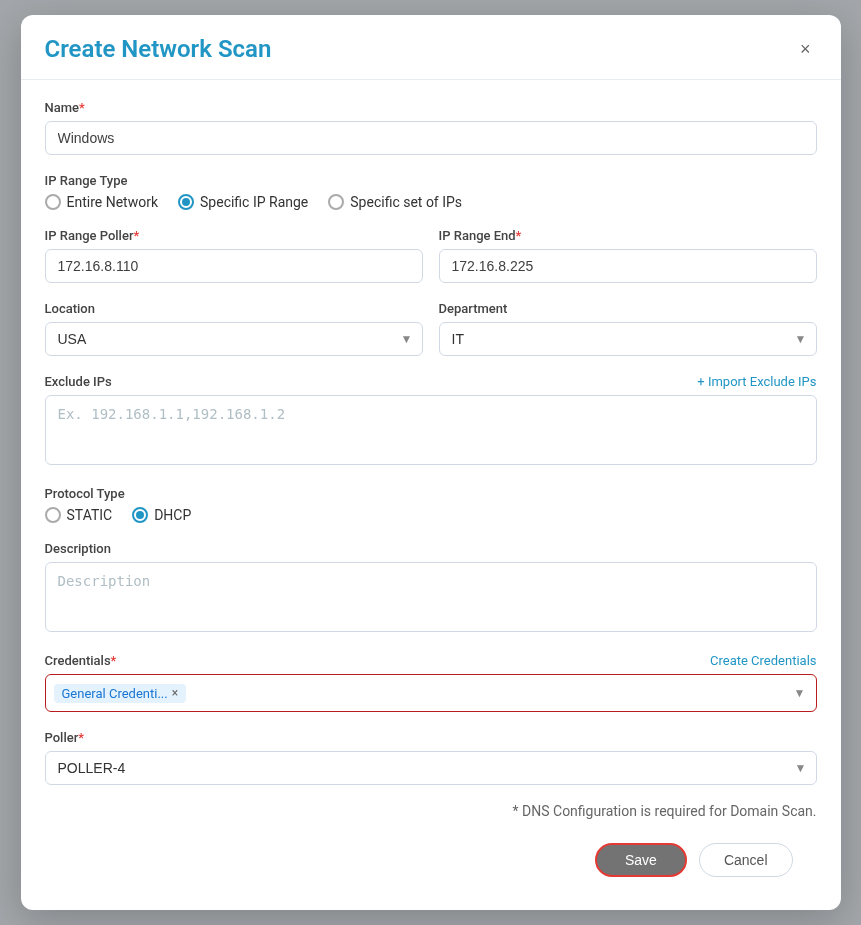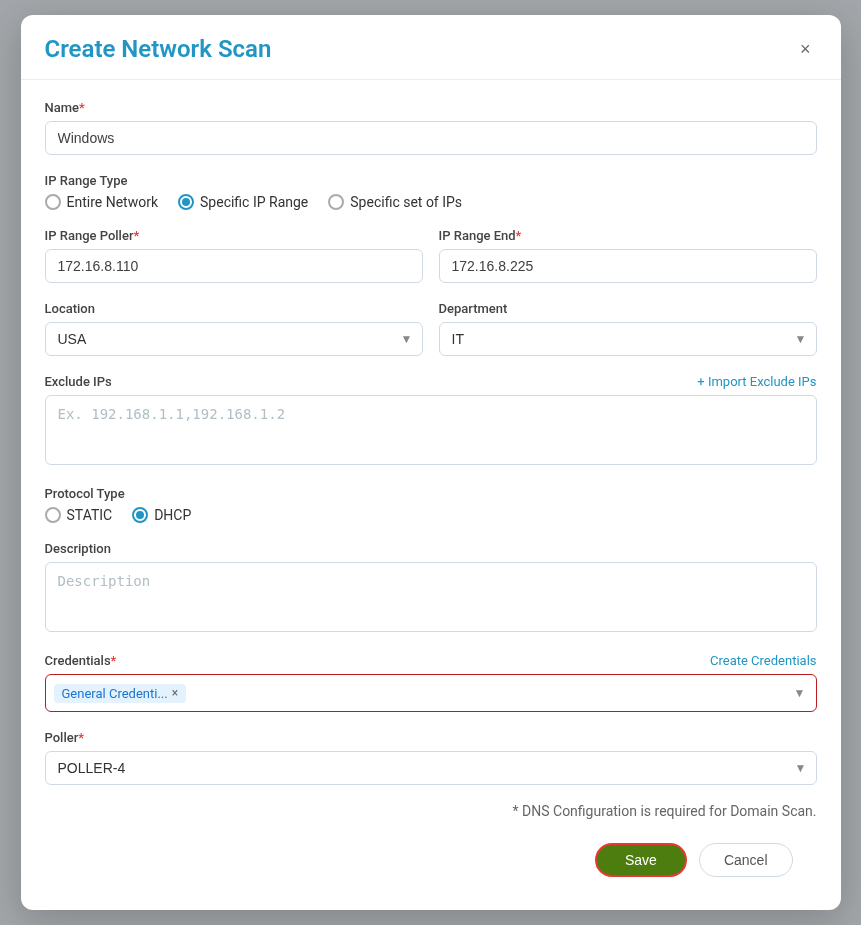--- a/index.html
+++ b/index.html
@@ -222,21 +222,21 @@
       color: #666;
       margin-bottom: 12px;
     }
     .modal-footer {
       display: flex;
       justify-content: flex-end;
       gap: 12px;
       padding: 12px 24px 20px;
     }
     .btn-save {
-      background: #4d7c0f;
+      background: #737373;
       color: #fff;
       border: 2px solid #e53935;
       border-radius: 20px;
       padding: 0 28px;
       font-size: 14px;
       font-weight: 500;
       cursor: pointer;
     }
     .btn-cancel {
       background: #fff;

